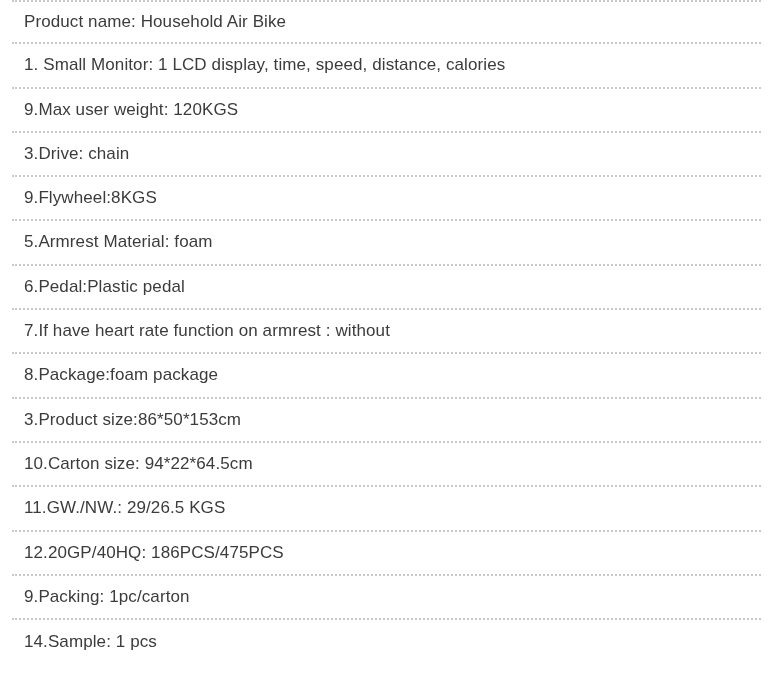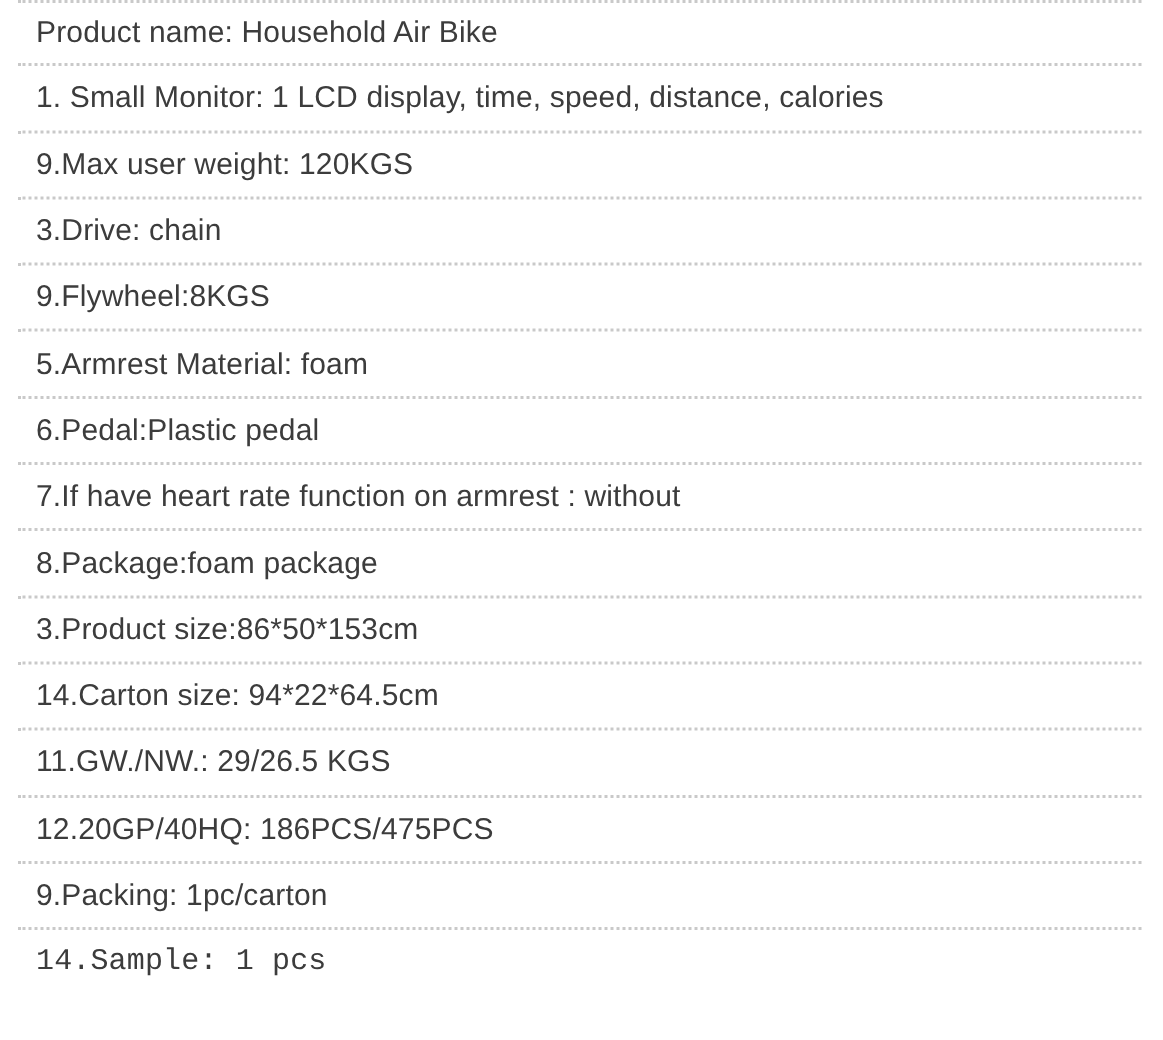--- a/index.html
+++ b/index.html
@@ -28,24 +28,23 @@
     display: flex;
     align-items: center;
     border-bottom: 2px dotted #c9c9c9;
     box-sizing: border-box;
   }
   .spec-row:first-child {
     border-top: 2px dotted #c9c9c9;
   }
   .spec-row:last-child {
     border-bottom: none;
-    font-family: Liberation Mono, monospace;
   }
   .spec-text {
-    font-size: 20px;
+    font-size: 17px;
     line-height: 1.2;
     color: #3c3c3c;
     letter-spacing: 0.1px;
     padding-left: 12px;
     white-space: nowrap;
   }
   .spec-row.title .spec-text {
     color: #3c3c3c;
   }
 </style>
@@ -88,21 +87,21 @@
 
   <div class="spec-row">
     <span class="spec-text">8.Package:foam package</span>
   </div>
 
   <div class="spec-row">
     <span class="spec-text">3.Product size:86*50*153cm</span>
   </div>
 
   <div class="spec-row">
-    <span class="spec-text">14.Carton size: 94*22*64.5cm</span>
+    <span class="spec-text">10.Carton size: 94*22*64.5cm</span>
   </div>
 
   <div class="spec-row">
     <span class="spec-text">11.GW./NW.: 29/26.5 KGS</span>
   </div>
 
   <div class="spec-row">
     <span class="spec-text">12.20GP/40HQ: 186PCS/475PCS</span>
   </div>
 

